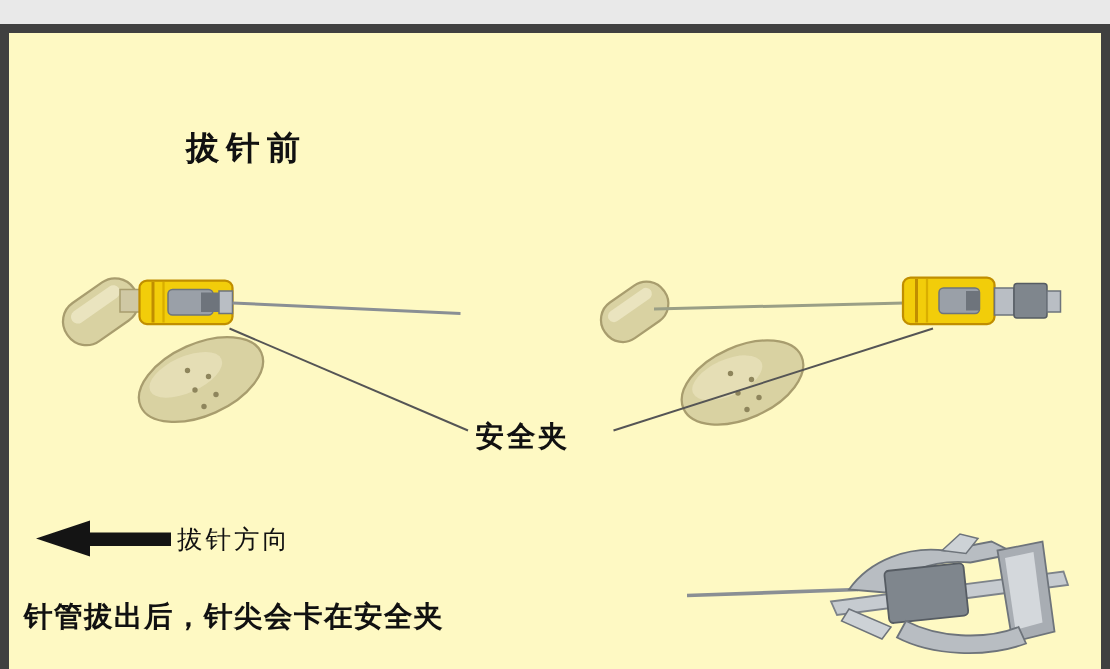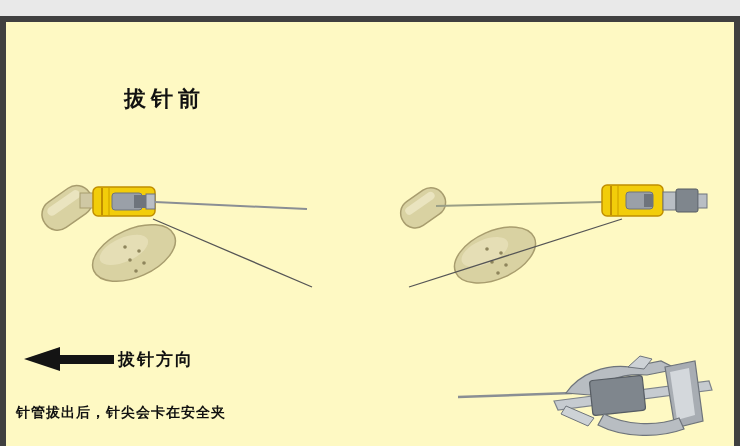--- a/index.html
+++ b/index.html
@@ -20,22 +20,22 @@
     font-family:"Liberation Sans","DejaVu Sans",sans-serif;
     overflow:hidden;
     margin:16px auto;
   }
   .diagram-svg{position:absolute;left:0;top:0;width:740px;height:446px;}
   .txt{position:absolute;color:#111;white-space:nowrap;}
   .title{font-size:22px;font-weight:700;letter-spacing:5px;}
   .title-before{left:118px;top:62px;}
   .title-after{left:478px;top:62px;}
   .label-safety-clip{left:311px;top:256px;font-size:19px;font-weight:700;letter-spacing:2px;}
-  .label-direction{left:112px;top:326px;font-size:17px;font-weight:700;letter-spacing:2px;}
-  .description{left:10px;top:376px;font-size:14px;font-weight:700;line-height:28px;letter-spacing:1px;}
+  .label-direction{left:112px;top:326px;font-size:17px;font-weight:400;letter-spacing:2px;}
+  .description{left:10px;top:376px;font-size:19px;font-weight:700;line-height:28px;letter-spacing:1px;}
 </style>
 </head>
 <body>
 
 <div class="canvas">
 
   <svg class="diagram-svg" viewBox="0 0 740 446" aria-hidden="true">
 
     <g>
 
@@ -130,19 +130,20 @@
       <path d="M664,350 L683,346 L689,393 L671,398 Z" fill="#d4d8dc" stroke="none"></path>
 
       <path d="M598,392 C619,403 650,405 673,396 L678,407 C651,417 615,415 592,403 Z" fill="#b8bdc2" stroke="#6e747b" stroke-width="1.2"></path>
 
       <path d="M560,384 L588,396 L582,404 L555,392 Z" fill="#cdd2d6" stroke="#6e747b" stroke-width="1"></path>
     </g>
   </svg>
 
   <div class="txt title title-before">拔针前</div>
 
+  <div class="txt label-safety-clip">安全夹</div>
   <div class="txt label-direction">拔针方向</div>
 
   <div class="txt description">
     <span>针管拔出后，针尖会卡在安全夹</span><br>
   </div>
 
 </div>
 
 </body></html>

